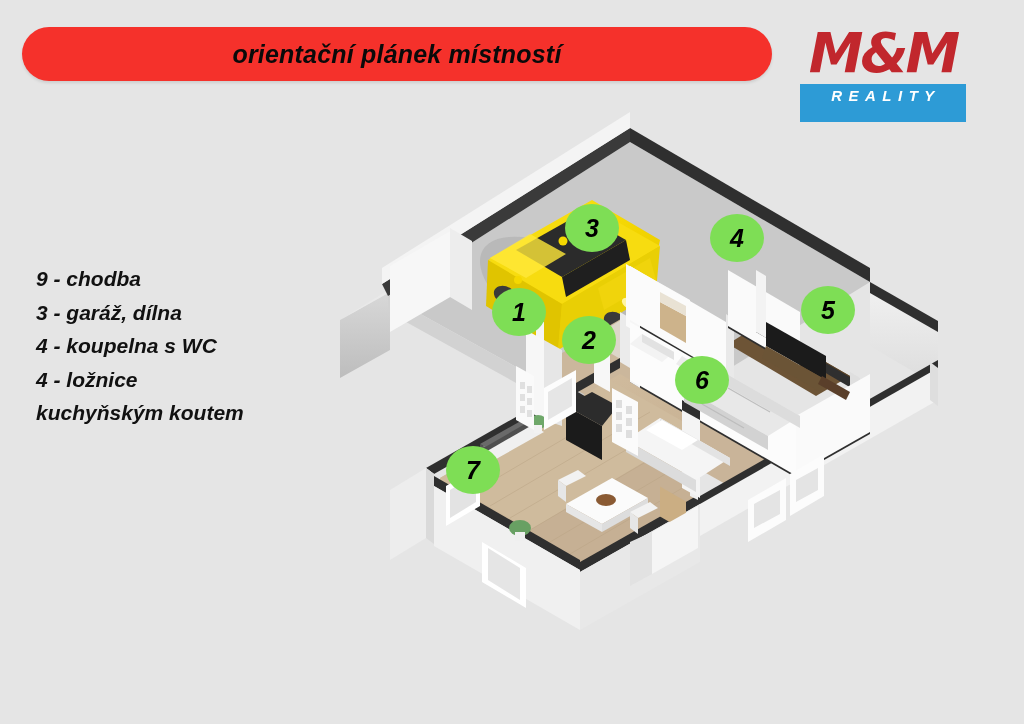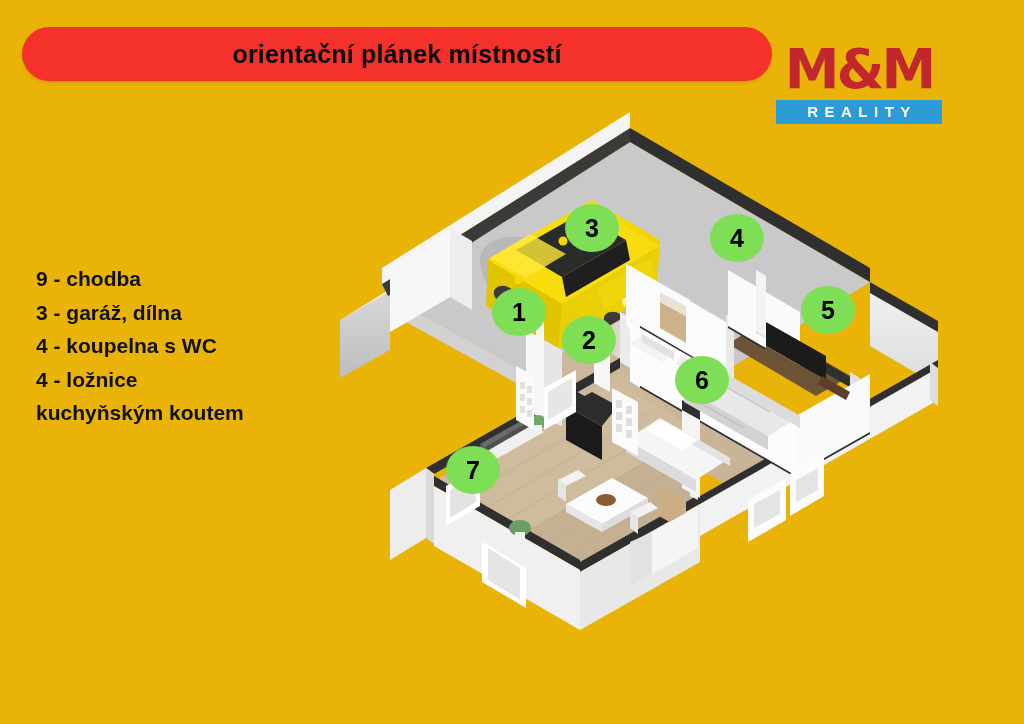--- a/index.html
+++ b/index.html
@@ -4,23 +4,24 @@
 <style>
   html, body {
     margin: 0;
     padding: 0;
     background: #ffffff;
   }
   #page {
     position: relative;
     width: 1024px;
     height: 724px;
-    background: #eab308;
+    background: #e5e5e5;
     overflow: hidden;
     font-family: "Liberation Sans", sans-serif;
+    font-style: italic;
   }
 
   
   #header-banner {
     position: absolute;
     left: 22px;
     top: 27px;
     width: 750px;
     height: 54px;
     background: #f5312b;
@@ -38,45 +39,44 @@
     font-size: 25px;
     font-weight: bold;
     color: #0a0a0a;
     letter-spacing: 0.2px;
     white-space: nowrap;
   }
 
   
   #logo {
     position: absolute;
-    left: 776px;
+    left: 800px;
     top: 24px;
     width: 166px;
     height: 84px;
-    margin-top: 16px;
   }
   #logo-mark {
     position: relative;
     width: 166px;
     height: 58px;
     color: #c1272d;
     font-size: 55px;
     font-weight: bold;
     letter-spacing: -3px;
     line-height: 58px;
     text-align: center;
     font-family: "DejaVu Sans", sans-serif;
     overflow: hidden;
   }
   #logo-bar {
     position: absolute;
     left: 0px;
     top: 60px;
     width: 166px;
-    height: 24px;
+    height: 38px;
     background: #2d9bd6;
     color: #ffffff;
     font-size: 15px;
     font-weight: bold;
     letter-spacing: 6.5px;
     text-align: center;
     line-height: 24px;
     text-indent: 6px;
   }
 

